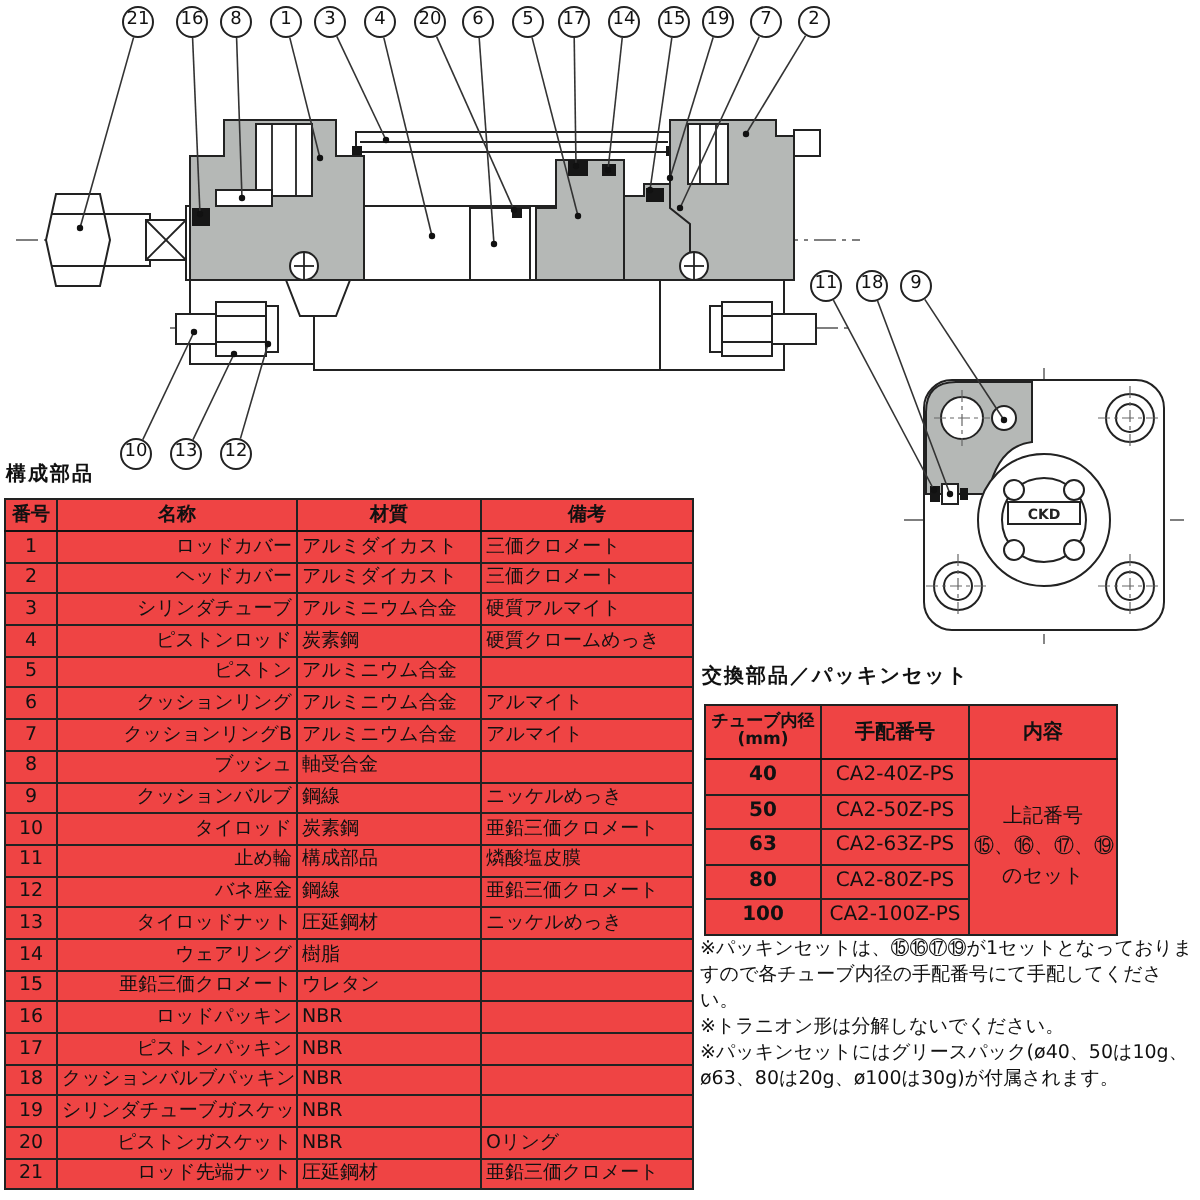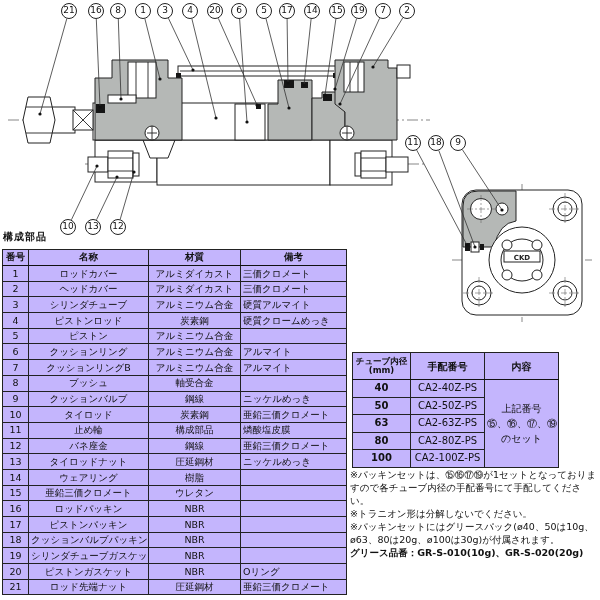--- a/index.html
+++ b/index.html
@@ -20,29 +20,29 @@
   .logo-text{font-size:7px;font-weight:bold;fill:#222;stroke:none;text-anchor:middle;}
   .callout{
     position:absolute;width:16px;height:16px;box-sizing:border-box;
     border:1.2px solid #222;border-radius:50%;background:#fff;
     font-size:9px;line-height:13.5px;text-align:center;
   }
   #callout-layer{position:absolute;left:0;top:0;width:600px;height:600px;pointer-events:none;}
   .sec-title{position:absolute;font-size:10px;font-weight:bold;letter-spacing:1px;font-family:Liberation Serif, serif;}
   #parts-title{left:3px;top:230px;}
   #repl-title{left:351px;top:331px;}
-  table{border-collapse:collapse;position:absolute;background:#c4b5fd;}
+  table{border-collapse:collapse;position:absolute;background:#ef4444;}
   th,td{border:1px solid #222;padding:0 2px;overflow:hidden;white-space:nowrap;}
   #parts-table{left:2px;top:249px;width:344px;table-layout:fixed;font-size:9.5px;}
   #parts-table th{height:15px;font-weight:bold;text-align:center;border-bottom:1.6px solid #111;}
   #parts-table td{height:14.7px;line-height:1;}
   #parts-table{border:1.6px solid #111;}
   #parts-table .pc0{text-align:center;}
-  #parts-table .pc1{text-align:center;}
-  #parts-table .pc2{text-align:center;margin-left:42px;}
+  #parts-table .pc1{text-align:right;}
+  #parts-table .pc2{text-align:left;margin-left:42px;}
   #parts-table .pc3{}
   #repl-table{left:352px;top:352px;width:206px;table-layout:fixed;font-size:10px;border:1.6px solid #111;}
   #repl-table th{font-weight:bold;text-align:center;height:26px;border-bottom:1.6px solid #111;line-height:1.1;}
   #repl-table td{height:16.5px;text-align:center;line-height:1;}
   #repl-table .hdr-sub{font-size:8.5px;font-weight:bold;}
   #repl-table .bore{font-weight:bold;}
   #repl-table .content-cell{font-size:10px;line-height:1.5;}
   #notes{position:absolute;left:350px;top:468px;width:249px;font-size:9.5px;line-height:13px;}
   #notes .note{margin:0;}
   #notes .bold{font-weight:bold;}
@@ -381,20 +381,21 @@
         </tr>
         <tr>
           <td class="pc0">21</td>
           <td class="pc1">ロッド先端ナット</td>
           <td class="pc2">圧延鋼材</td>
           <td class="pc3">亜鉛三価クロメート</td>
         </tr>
       </tbody>
   </table>
 
+  <div class="sec-title" id="repl-title">交換部品／パッキンセット</div>
   <table id="repl-table">
     <colgroup>
         <col style="width:58px">
         <col style="width:74px">
         <col style="width:74px">
       </colgroup>
     <thead>
       <tr>
         <th>
           <div class="hdr-sub">チューブ内径</div>
@@ -430,16 +431,15 @@
           <td class="bore">100</td>
           <td>CA2-100Z-PS</td>
         </tr>
       </tbody>
   </table>
 
   <div id="notes">
       <div class="note">※パッキンセットは、⑮⑯⑰⑲が1セットとなっておりますので各チューブ内径の手配番号にて手配してください。</div>
       <div class="note">※トラニオン形は分解しないでください。</div>
       <div class="note">※パッキンセットにはグリースパック(ø40、50は10g、ø63、80は20g、ø100は30g)が付属されます。</div>
-      <div class="note bold">グリース品番：GR-S-010(10g)、GR-S-020(20g)</div>
     </div>
 
 </div>
 
 </body></html>

